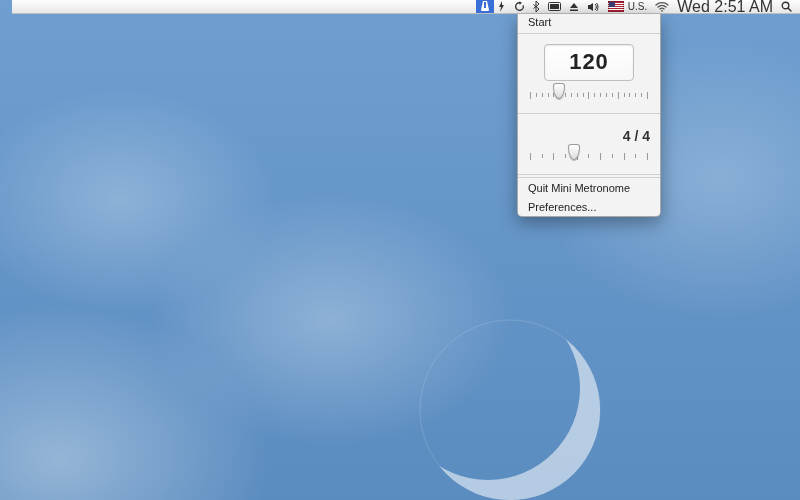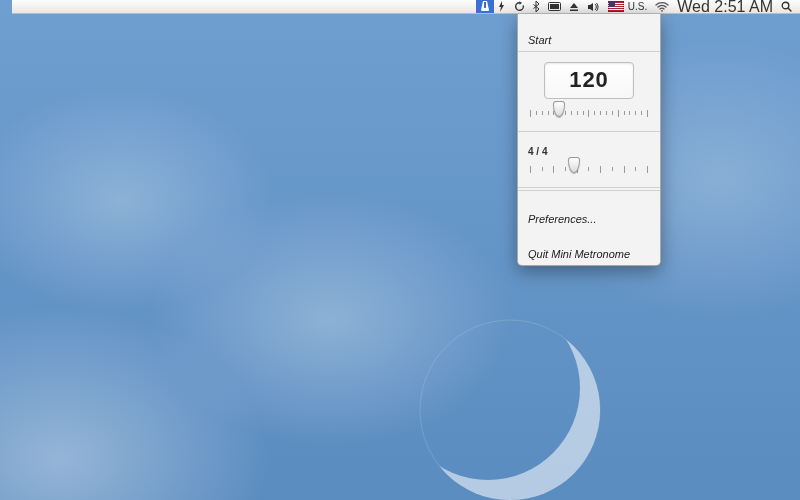--- a/index.html
+++ b/index.html
@@ -83,25 +83,24 @@
     left: 517px;
     width: 144px;
     background: #f3f3f3;
     border: 1px solid rgba(0,0,0,0.3);
     border-top: none;
     border-radius: 0 0 5px 5px;
     box-shadow: 0 6px 18px rgba(0,0,0,0.35);
     box-sizing: border-box;
   }
   .menu-row {
-    padding: 20px 10px 3px;
+    padding: 2px 10px 3px;
     font-size: 11px;
     color: #222;
     cursor: default;
-    font-style: italic;
   }
   .sep {
     height: 1px;
     background: #d0d0d0;
     margin: 2px 0;
   }
   .section {
     padding: 6px 10px 8px;
   }
   .bpm-box {
@@ -158,22 +157,22 @@
     transform: translateX(-50%);
   }
   .slider.pointer .thumb {
     top: -2px;
     width: 10px; height: 14px;
     border-radius: 3px 3px 50% 50% / 3px 3px 80% 80%;
     background: linear-gradient(#fff,#dcdcdc);
   }
 
   .section-label {
-    text-align: left;
-    font-size: 10px;
+    text-align: right;
+    font-size: 14px;
     font-weight: 600;
     color: #333;
     margin: 6px 0 2px;
   }
 </style>
 </head>
 <body>
 
 <div class="desktop">
   <div class="moon-wrap">
@@ -302,15 +301,15 @@
           <span class="major"></span>
       </div>
       <div class="thumb" style="left: calc(38% );"></div>
     </div>
   </div>
 
   <div class="sep"></div>
 
 
   <div class="sep"></div>
+  <div class="menu-row" style="padding-bottom:5px">Quit Mini Metronome</div>
   <div class="menu-row">Preferences...</div>
-  <div class="menu-row" style="padding-bottom:5px">Quit Mini Metronome</div>
 </div>
 
 </body></html>

